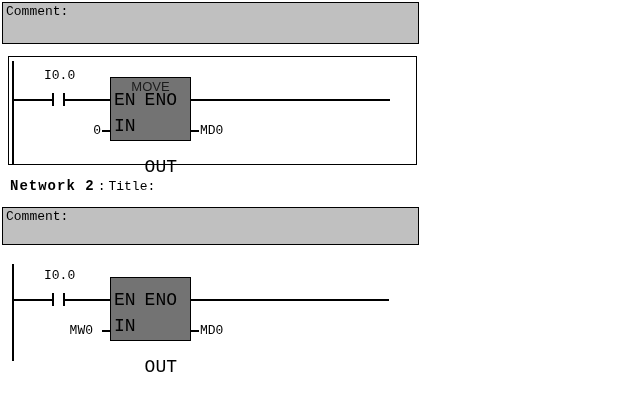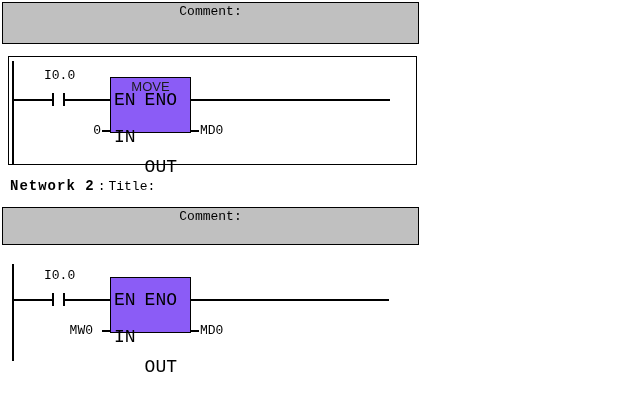--- a/index.html
+++ b/index.html
@@ -2,47 +2,47 @@
 <html><head>
 <meta charset="utf-8">
 <style>
   * { margin: 0; padding: 0; box-sizing: border-box; }
   html, body { width: 640px; height: 400px; background: #ffffff; overflow: hidden; }
   .screen { position: relative; width: 640px; height: 400px; background: #ffffff;
             font-family: "Liberation Mono", "DejaVu Sans Mono", monospace; color: #000; }
 
   
   .comment-bar { position: absolute; left: 2px; width: 417px; background: #c0c0c0;
-                 border: 1px solid #000; font-size: 13px; line-height: 14px; padding: 2px 3px; text-align: center; }
+                 border: 1px solid #000; font-size: 13px; line-height: 14px; padding: 2px 3px; }
   .comment-1 { top: 2px; height: 42px; }
   .comment-2 { top: 207px; height: 38px; }
 
   
   .net-box { position: absolute; left: 8px; top: 56px; width: 409px; height: 109px;
              border: 1px solid #000; background: #fff; }
 
   
   .h { position: absolute; height: 2px; background: #000; }
   .v { position: absolute; width: 2px; background: #000; }
 
   
   .op { position: absolute; font-size: 13px; line-height: 13px; white-space: pre; }
   .center { text-align: left; }
   .right { text-align: right; }
 
   
-  .fb { position: absolute; left: 110px; width: 81px; height: 56px;
-        border: 1px solid #000; background: #8b5cf6; }
+  .fb { position: absolute; left: 110px; width: 81px; height: 64px;
+        border: 1px solid #000; background: #737373; }
   .fb-title { position: absolute; top: 2px; left: 0; width: 100%; text-align: center;
               font-family: "Liberation Sans", "DejaVu Sans", sans-serif;
               font-size: 13px; line-height: 13px; color: #1c1c1c; }
   .port { position: absolute; font-size: 18px; line-height: 13px; }
   .port-en  { left: 3px;  top: 16px; }
   .port-eno { right: 13px; top: 16px; padding-left: 33px; }
-  .port-in  { left: 3px;  top: 53px; }
+  .port-in  { left: 3px;  top: 42px; }
   .port-out { right: 13px; top: 47px; margin-top: 36px; }
 
   
   .net-header { position: absolute; left: 10px; top: 179px; font-size: 13px; line-height: 15px; }
   .net-header .net-name { font-weight: bold; font-size: 14px; letter-spacing: 1px; }
   .net-header .net-sep { padding: 0 3px; }
 </style>
 </head>
 <body>
 

